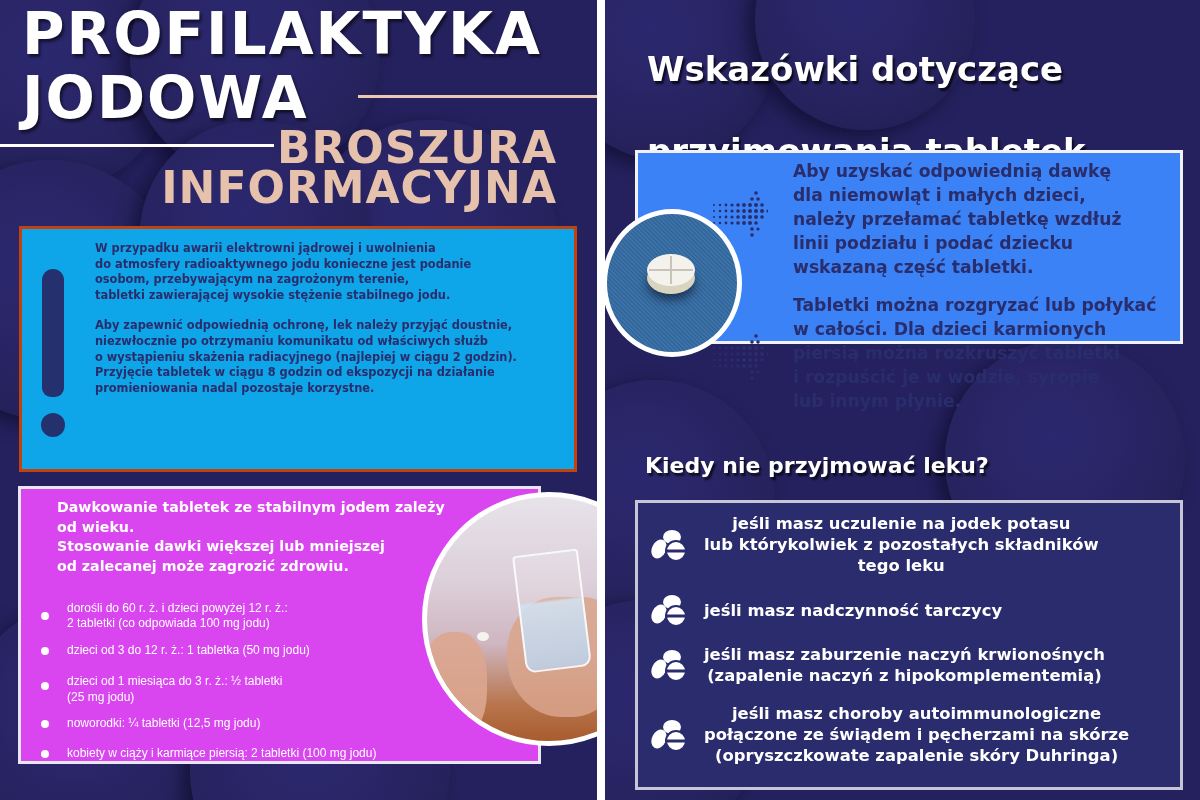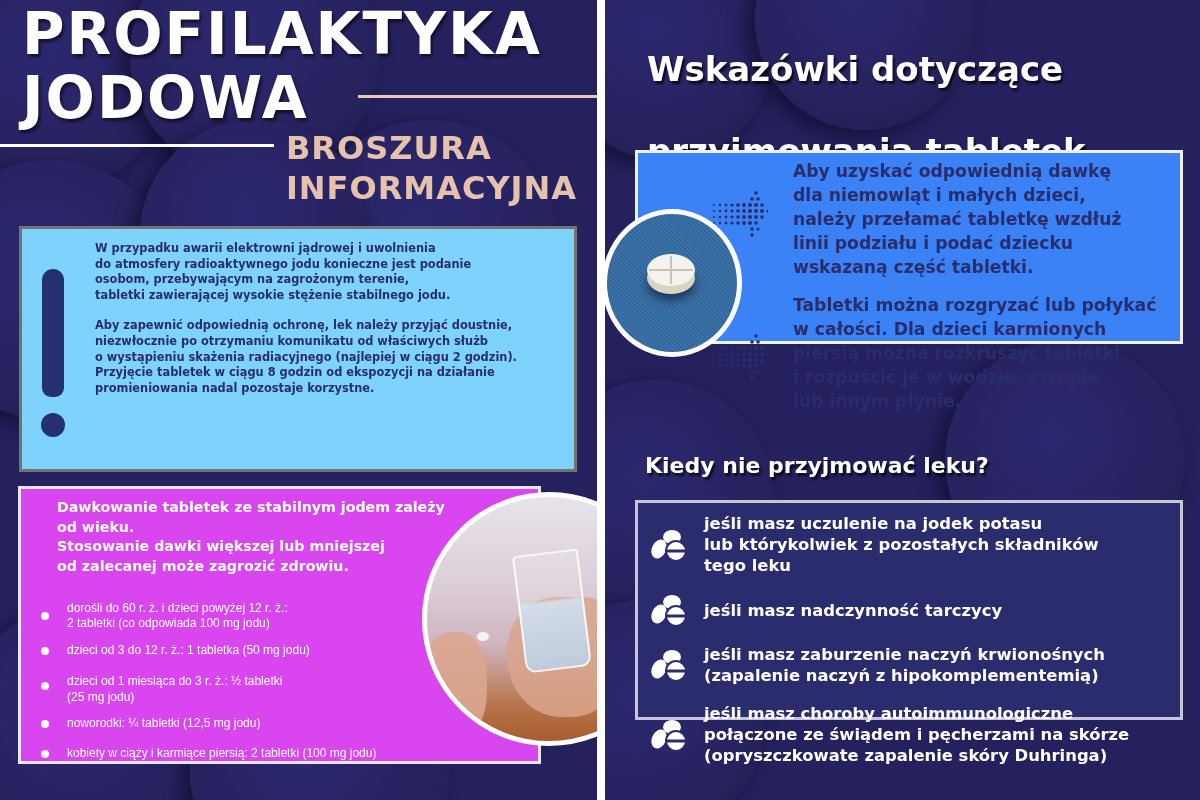--- a/index.html
+++ b/index.html
@@ -25,29 +25,29 @@
     position: absolute; left: 22px; top: 2px;
     font-family: "DejaVu Sans", sans-serif; font-weight: bold;
     color: #ffffff; font-size: 58px; line-height: 64px; letter-spacing: 2px;
     text-shadow: 2px 3px 3px rgba(0,0,0,0.55);
   }
   .title-main .line { display: block; }
   .rule { position: absolute; height: 3px; }
   .rule-peach { left: 358px; top: 95px; width: 240px; background: #e9c9b3; }
   .rule-white { left: 0; top: 144px; width: 274px; background: #ffffff; }
   .subtitle {
-    position: absolute; right: 20px; top: 128px; 
+    position: absolute; right: 40px; top: 128px; text-align: right;
     font-family: "DejaVu Sans", sans-serif; font-weight: bold;
-    color: #e6c2ac; font-size: 32px; line-height: 40px; letter-spacing: 1px;
+    color: #e6c2ac; font-size: 44px; line-height: 40px; letter-spacing: 1px;
   }
   .subtitle .line { display: block; }
 
   .info-box {
     position: absolute; left: 19px; top: 226px; width: 558px; height: 246px;
-    background: #7dd3fc; border: 3px solid #737373; padding-left: 32px;
+    background: #0ea5e9; border: 3px solid #c2410c; padding-left: 32px;
   }
   .exclam {
     position: absolute; left: 20px; top: 40px; width: 22px; height: 190px;
   }
   .exclam .bar {
     position: absolute; left: 0; top: 0; width: 22px; height: 128px;
     background: #25306e; border-radius: 11px 11px 9px 9px;
   }
   .exclam .dot {
     position: absolute; left: -1px; top: 144px; width: 24px; height: 24px;
@@ -137,22 +137,22 @@
   }
   .photo-pill .pill::before { left: 23px; top: 2px; width: 1.5px; height: 28px; }
   .photo-pill .pill::after { left: 2px; top: 15px; width: 44px; height: 1.5px; }
 
   .r-subtitle {
     position: absolute; left: 40px; top: 446px;
     color: #ffffff; font-weight: bold; font-size: 22px; line-height: 40px;
     text-shadow: 2px 3px 2px rgba(0,0,0,0.7);
   }
   .contra-box {
-    position: absolute; left: 30px; top: 500px; width: 548px; height: 220px;
-    background: #2a2c6e; border: 3px solid #c7c6d6;
+    position: absolute; left: 30px; top: 500px; width: 548px; height: 290px;
+    background: #2a2c6e; border: 3px solid #c7c6d6; text-align: center;
   }
   .contra-list { list-style: none; position: absolute; left: 12px; top: 10px; right: 10px; }
   .contra-list li {
     position: relative; display: flex; align-items: center;
     margin-bottom: 17px;
   }
   .contra-list li .icon { flex: 0 0 38px; height: 34px; margin-right: 16px; }
   .contra-list li .text {
     color: #ffffff; font-weight: bold; font-size: 16.4px; line-height: 21px;
     white-space: pre-line;

